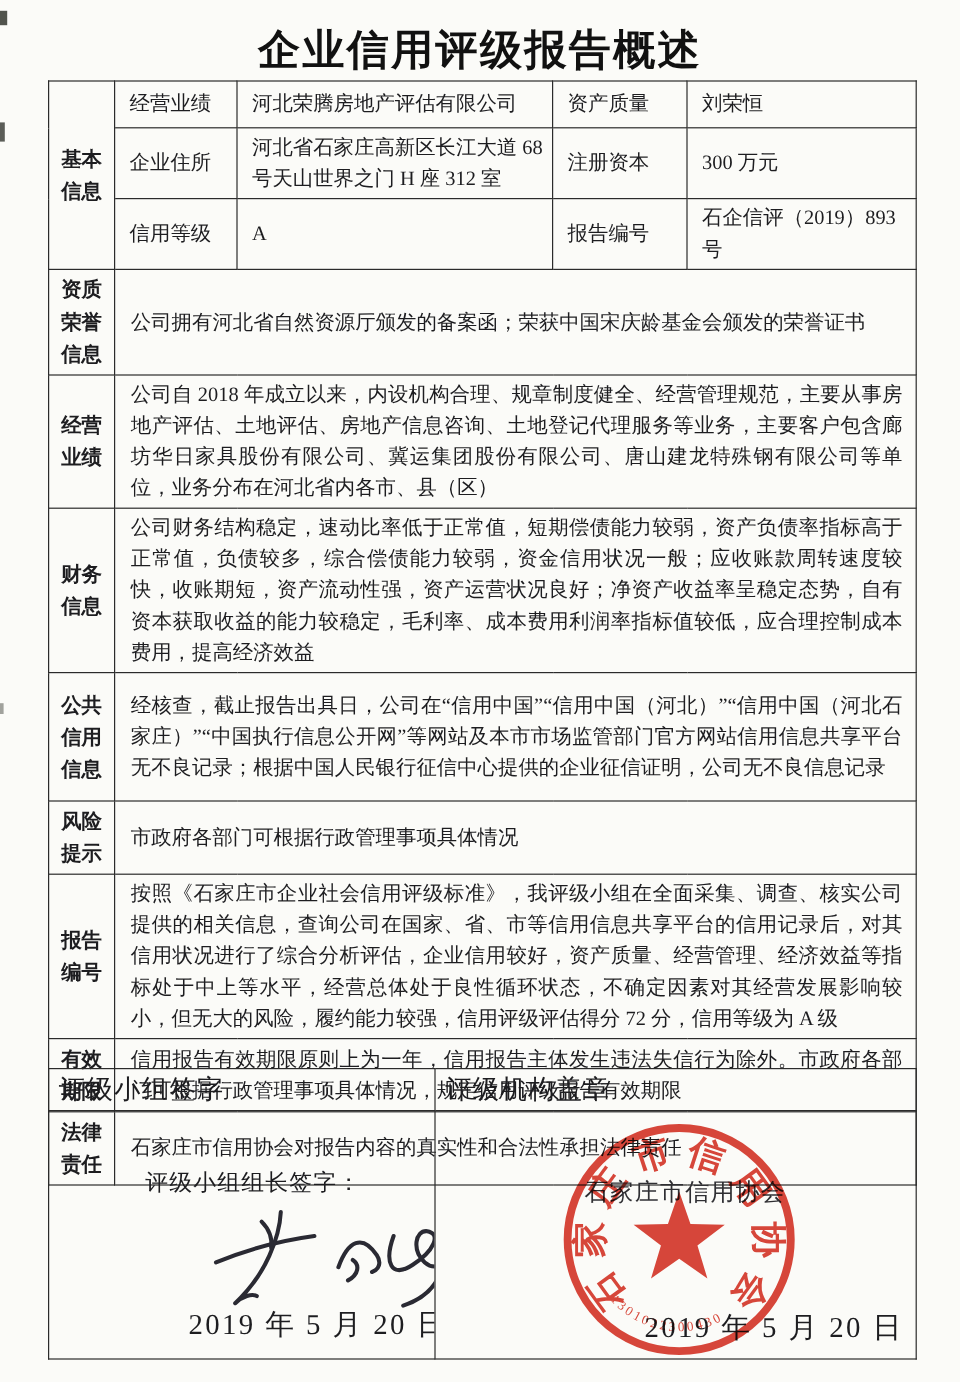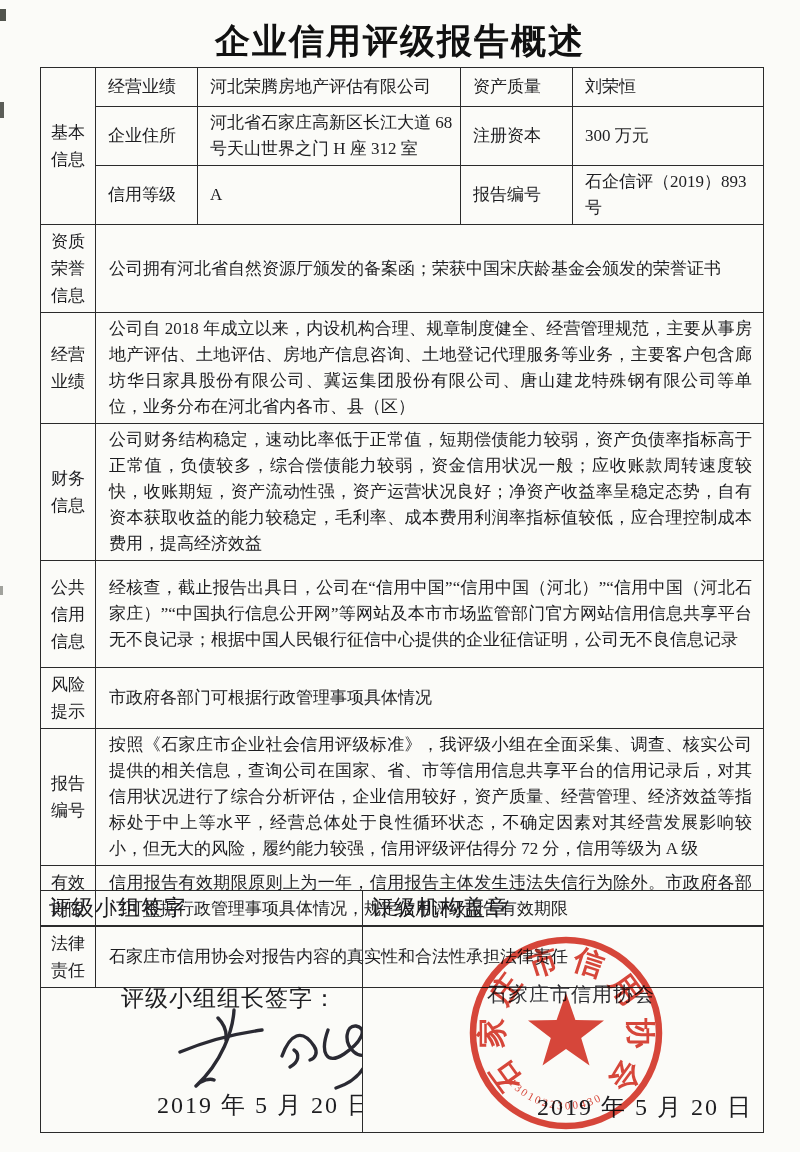--- a/index.html
+++ b/index.html
@@ -24,29 +24,29 @@
     border:1.5px solid #2b2b2b;
     vertical-align:middle;
     font-size:17px;
     line-height:26px;
     padding:3px 8px;
     overflow:hidden;
   }
   .t1{position:absolute;left:40px;top:67px;width:723px;}
   .t2{position:absolute;left:40px;top:890px;width:723px;}
   .lab{text-align:center;padding:3px 2px;}
-  .wrap2{display:inline-block;width:2.08em;text-align:center;line-height:27px;}
+  .wrap2{display:inline-block;width:2.08em;text-align:center;line-height:27px;font-weight:bold;}
   .sub{padding-left:12px;}
   .val{padding-left:12px;padding-right:6px;}
   .just{text-align:justify;padding-left:13px;padding-right:11px;font-family:Liberation Serif, serif;}
   .hdr{font-size:22px;letter-spacing:1px;}
   .sigcell{position:relative;padding:0;}
   .leader-label{
     position:absolute;left:80px;top:48px;
-    font-size:23px;letter-spacing:1px;margin-top:12px;
+    font-size:19px;letter-spacing:1px;
   }
   .sig-svg{position:absolute;left:125px;top:78px;}
   .date{
     font-size:24px;letter-spacing:2px;white-space:nowrap;
   }
   .date-left{position:absolute;left:94px;bottom:14px;width:260px;text-align:center;}
   .date-right{position:absolute;right:10px;bottom:12px;}
   .printed-org{
     position:absolute;left:124px;top:55px;width:190px;
     text-align:left;font-size:20px;letter-spacing:1px;color:#2f2f33;

